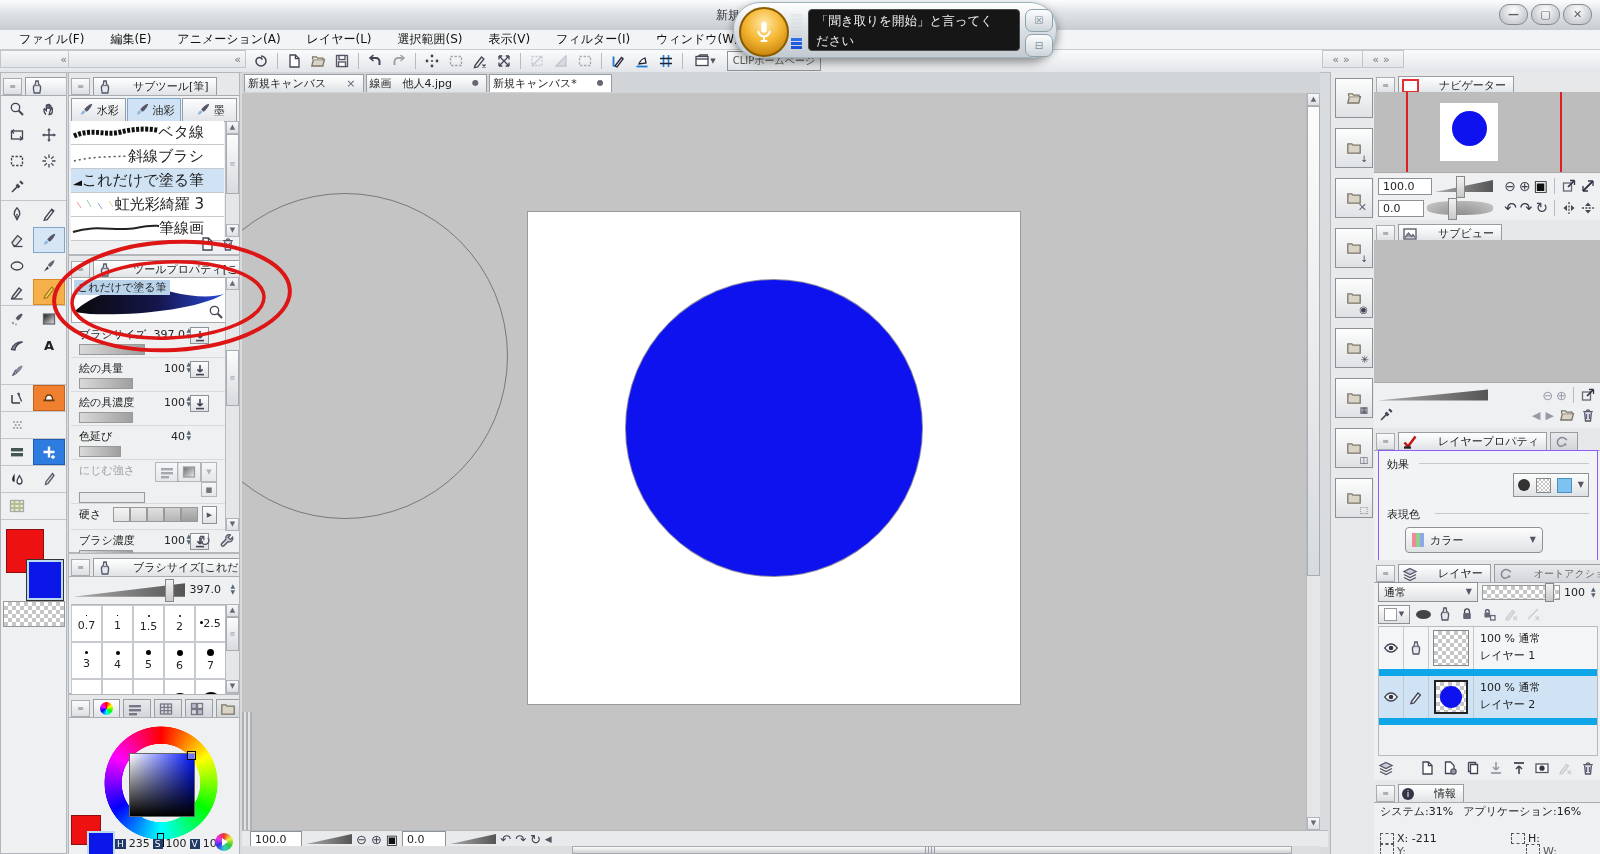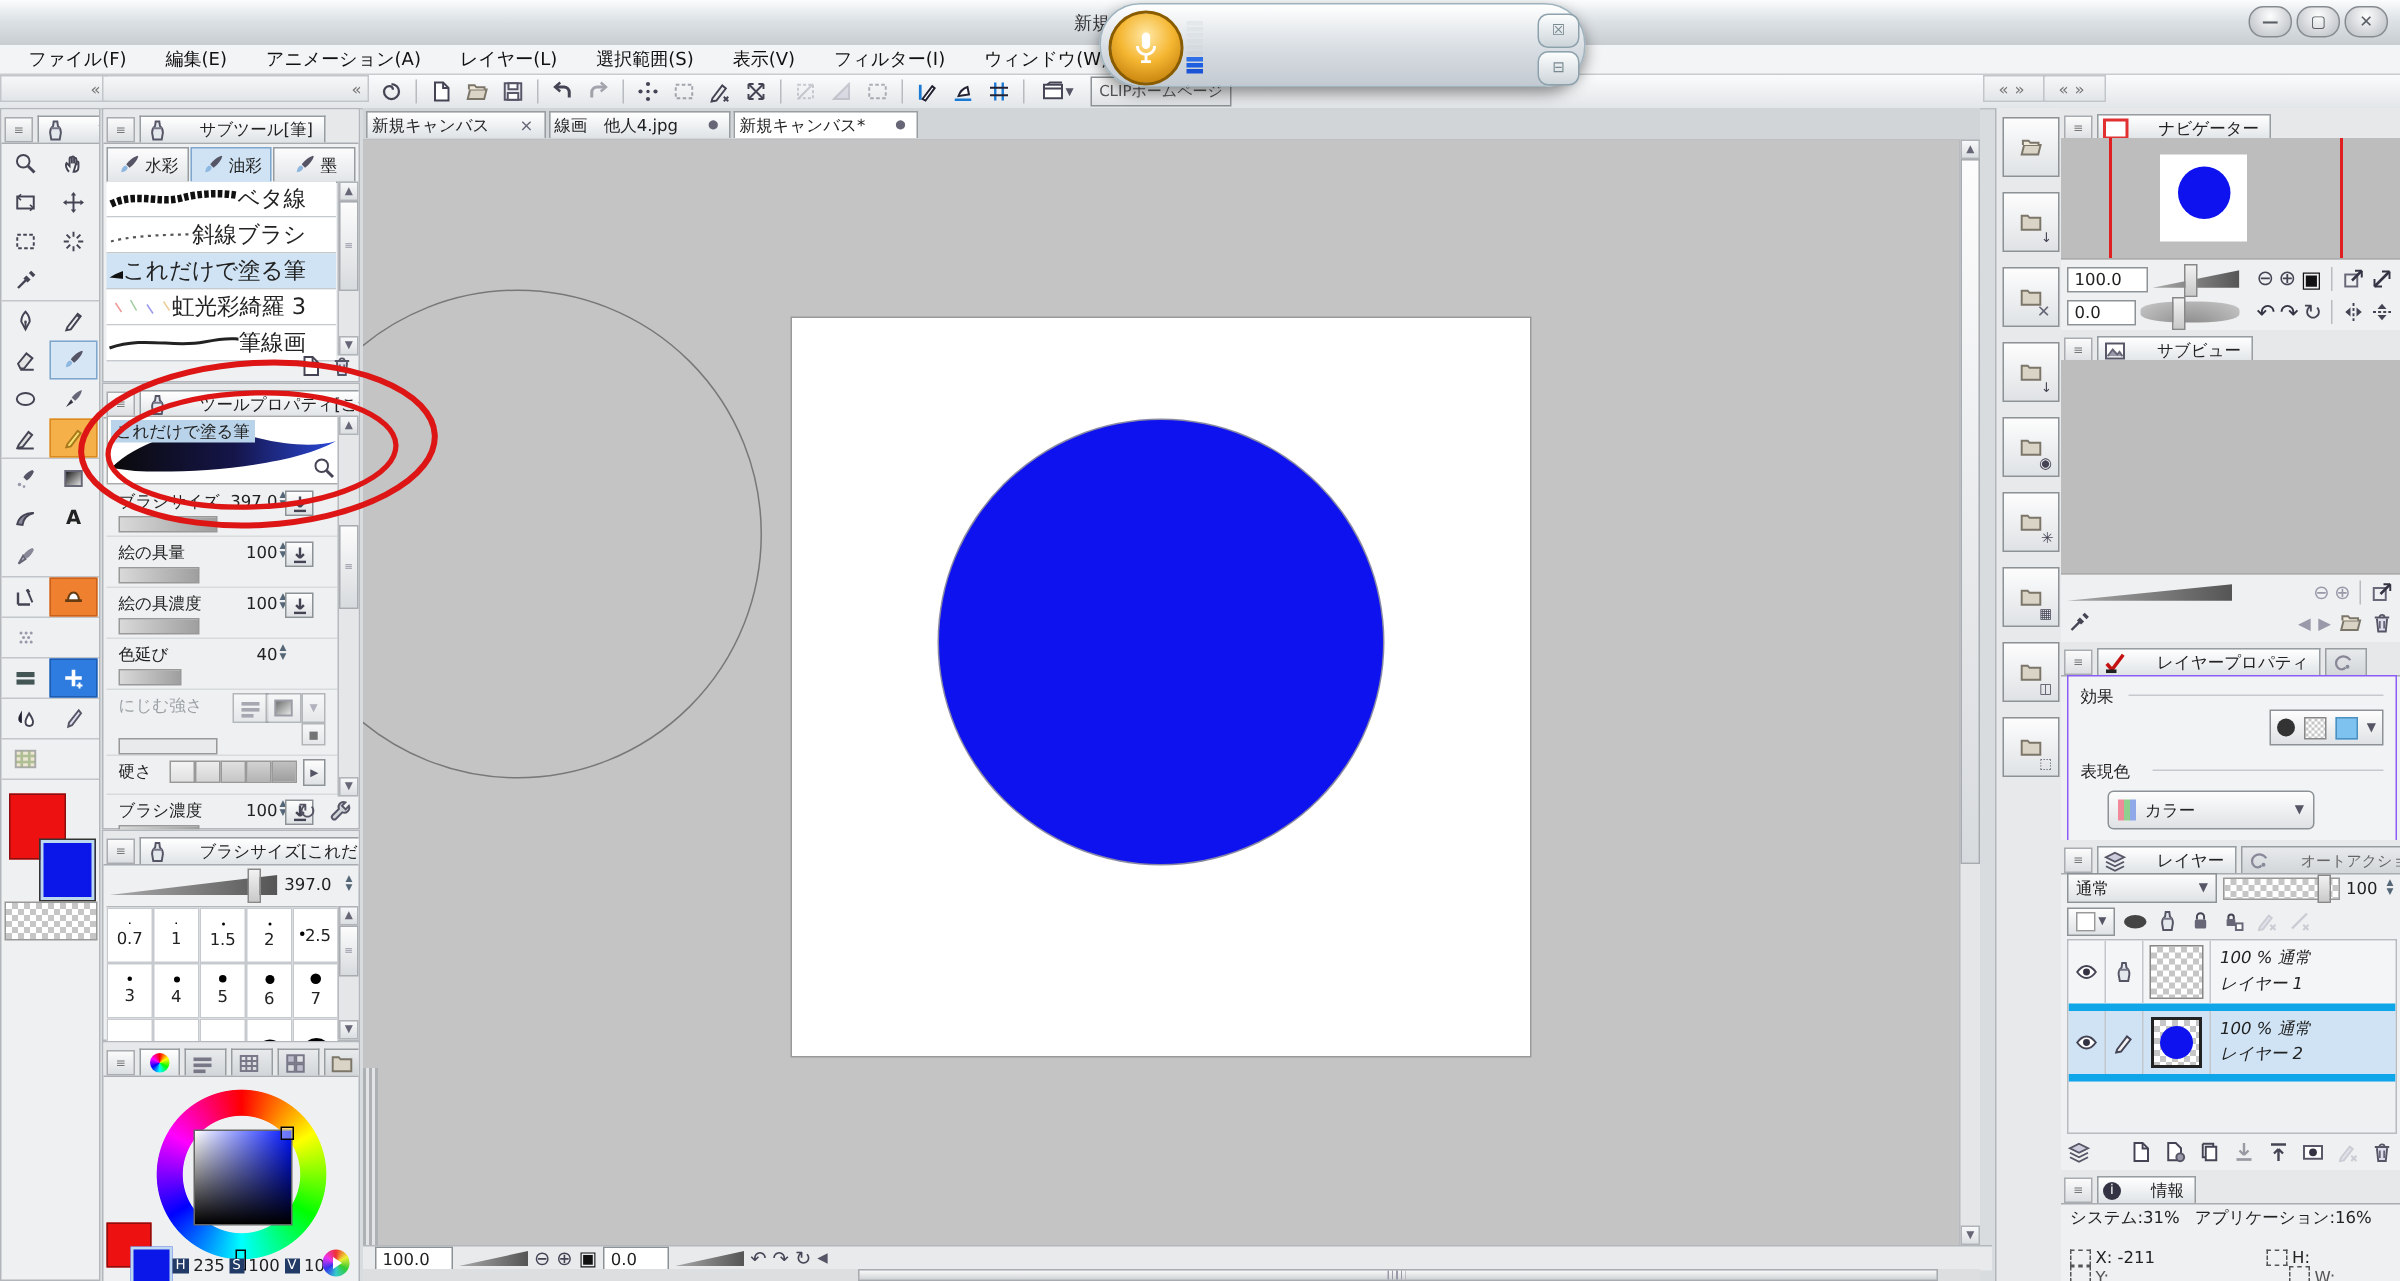--- a/index.html
+++ b/index.html
@@ -52,21 +52,21 @@
   .brow.on{background:#cfe3f4;}
   .bname{position:absolute;right:20px;font-size:15px;background:inherit;}
   
   .prow{padding:3px 6px 2px 8px;border-bottom:1px solid #d8dbde;position:relative;}
   .plabel{font-size:11px;}
   .pval{position:absolute;right:40px;top:4px;font-size:11px;}
   .pdl{position:absolute;right:16px;top:3px;width:17px;height:15px;}
   .pspin{position:absolute;right:34px;top:3px;}
   .hardsq{width:15px;height:13px;border:1px solid #999;display:inline-block;}
   
-  .lrow{display:flex;border-bottom:5px solid #0ea5e9;background:#f4f5f6;font-style:italic;}
+  .lrow{display:flex;border-bottom:7px solid #0ea5e9;background:#f4f5f6;}
   .lrow.sel{background:#cfe3f4;}
   .lcol{width:24px;border-right:1px solid #c3c7cb;display:flex;align-items:center;justify-content:center;}
   .dashbox{width:12px;height:9px;border:1px dashed #555;display:inline-block;margin-right:3px;}
   
   #speech{left:733px;top:2px;width:322px;height:54px;border-radius:27px;z-index:50;
           background:linear-gradient(#ffffff,#d7dde2 55%,#c3cad1);border:1px solid #9fb4bf;box-shadow:0 4px 10px rgba(0,0,0,.45);}
   #mic-button{left:5px;top:4px;width:46px;height:46px;border-radius:50%;border:2px solid #8a5c00;
           background:radial-gradient(circle at 50% 32%,#ffe9a8,#f5b733 45%,#c07c08 90%);display:flex;align-items:center;justify-content:center;}
   #speech-text{left:74px;top:6px;width:212px;height:42px;background:#161616;border:1px solid #4a4a4a;border-radius:4px;
           color:#f2f2f2;font-size:12.5px;line-height:20px;padding:1px 7px;box-sizing:border-box;}
@@ -272,20 +272,24 @@
       <span style="height:3px;background:#1b53d6"></span>
         <span style="height:3px;background:#1e5ee0"></span>
       <span style="height:3px;background:#2e6fe8"></span>
         <span style="height:3px;background:#cfd6da"></span>
       <span style="height:3px;background:#d4dade"></span>
         <span style="height:3px;background:#d8dee2"></span>
       <span style="height:3px;background:#dce2e5"></span>
         <span style="height:3px;background:#e0e5e8"></span>
       <span style="height:3px;background:#e4e8eb"></span>
     </div>
+    <div id="speech-text" class="abs">
+      <div>「聞き取りを開始」と言ってく</div>
+      <div>ださい</div>
+    </div>
     <div class="abs" style="left:291px;top:6px;display:flex;flex-direction:column;gap:2px;">
       <div class="speech-btn">☒</div>
       <div class="speech-btn">⊟</div>
     </div>
   </div>
 
   <div class="panel abs" style="left:0;top:72px;width:67px;height:782px;">
     <div class="phead">
       <span class="pmenu">
           <span class="ic">≡</span>

